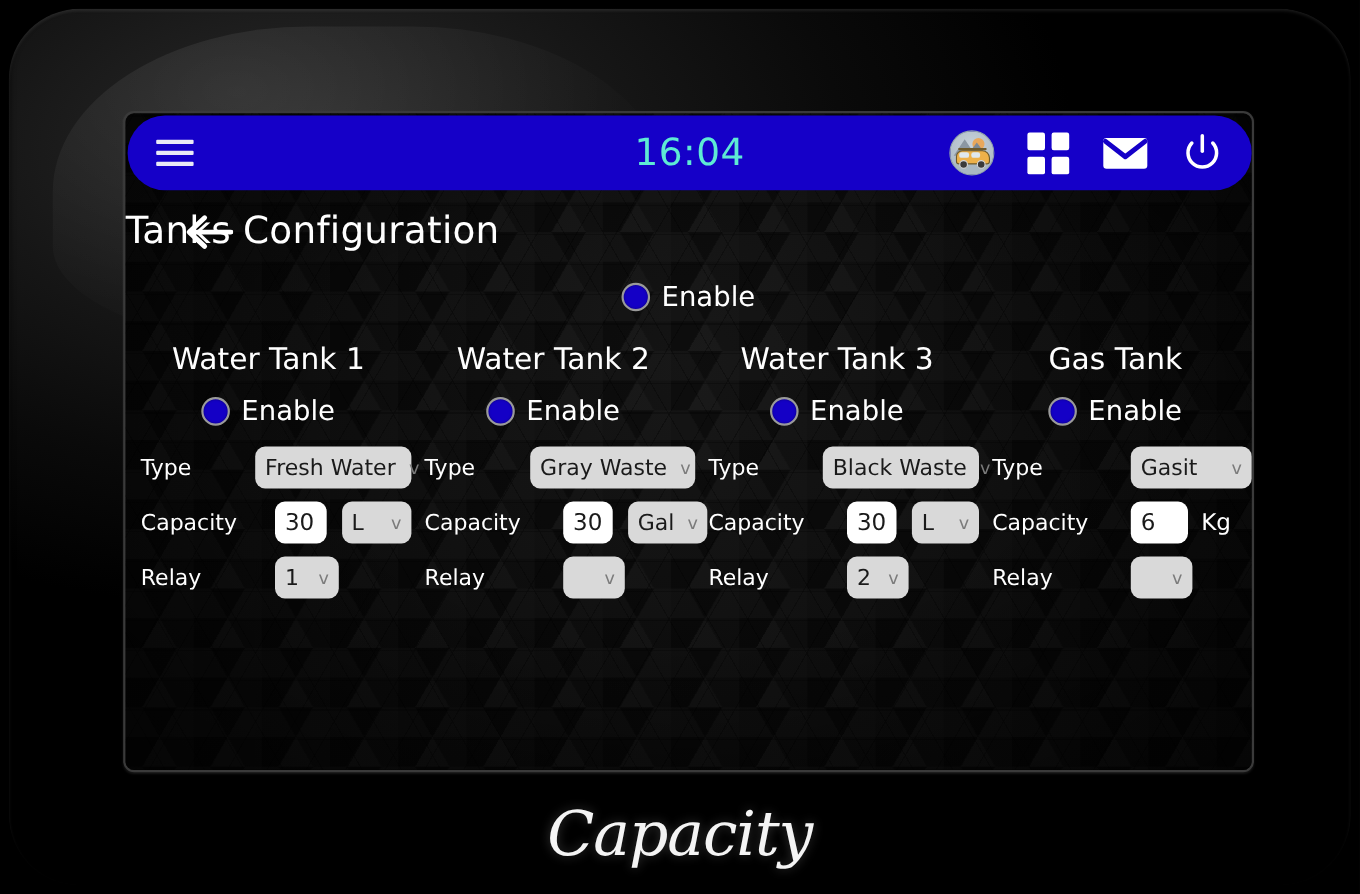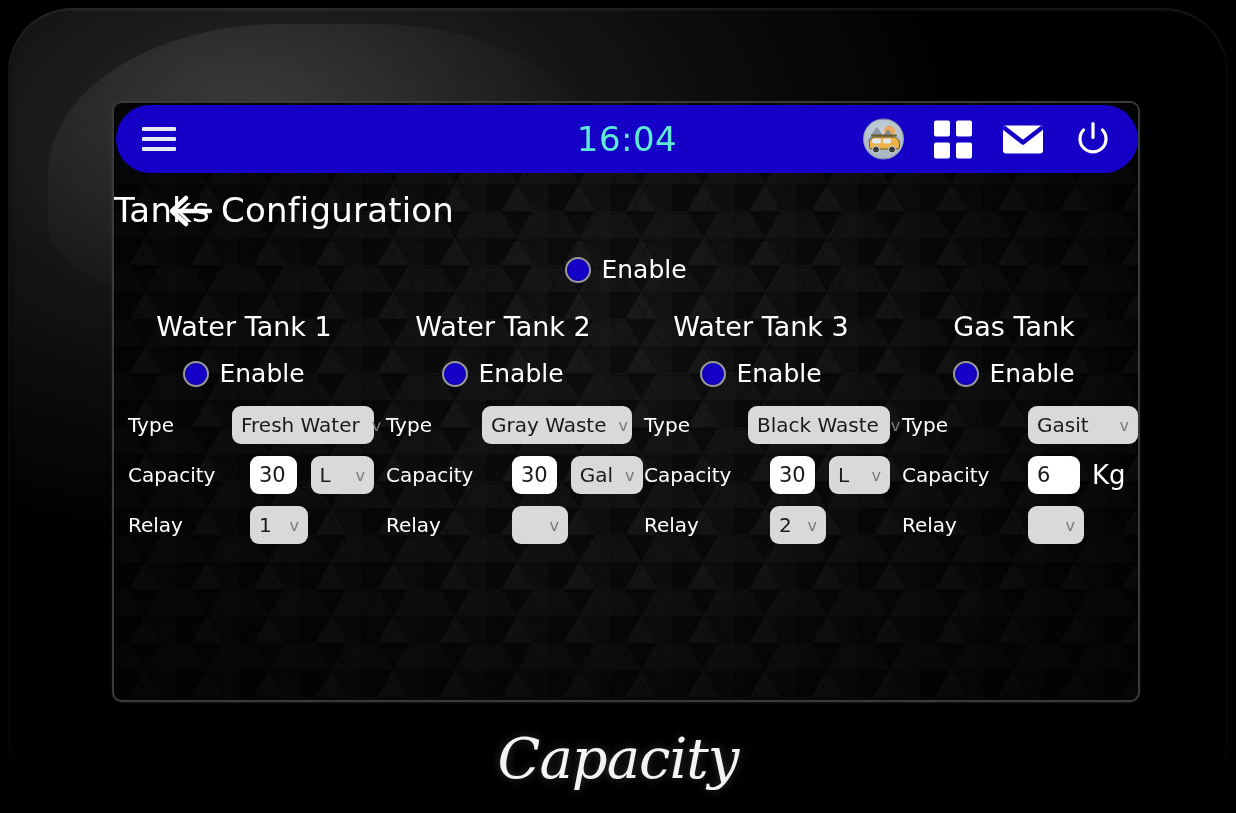--- a/index.html
+++ b/index.html
@@ -218,21 +218,21 @@
     margin-left: 44px;
   }
   .select { background: #d9d9d9; justify-content: space-between; }
   .select .sval { white-space: nowrap; }
   .select .chev { color: #7b7b7b; font-size: 16px; margin-left: 12px; }
   .textinput {
     background: #ffffff;
     justify-content: flex-start;
     font-size: 21px;
   }
-  .unit-static { font-size: 26px; color: #ffffff; font-family: "DejaVu Sans", sans-serif; margin-left: 12px; }
+  .unit-static { font-size: 21px; color: #ffffff; font-family: "DejaVu Sans", sans-serif; margin-left: 12px; }
 
   
   #brand {
     position: absolute; left: 0; right: 0; top: 718px;
     text-align: center;
     color: #f4f4f4;
     font-family: "DejaVu Serif", serif;
     font-style: italic;
     font-size: 56px;
     letter-spacing: -1px;

